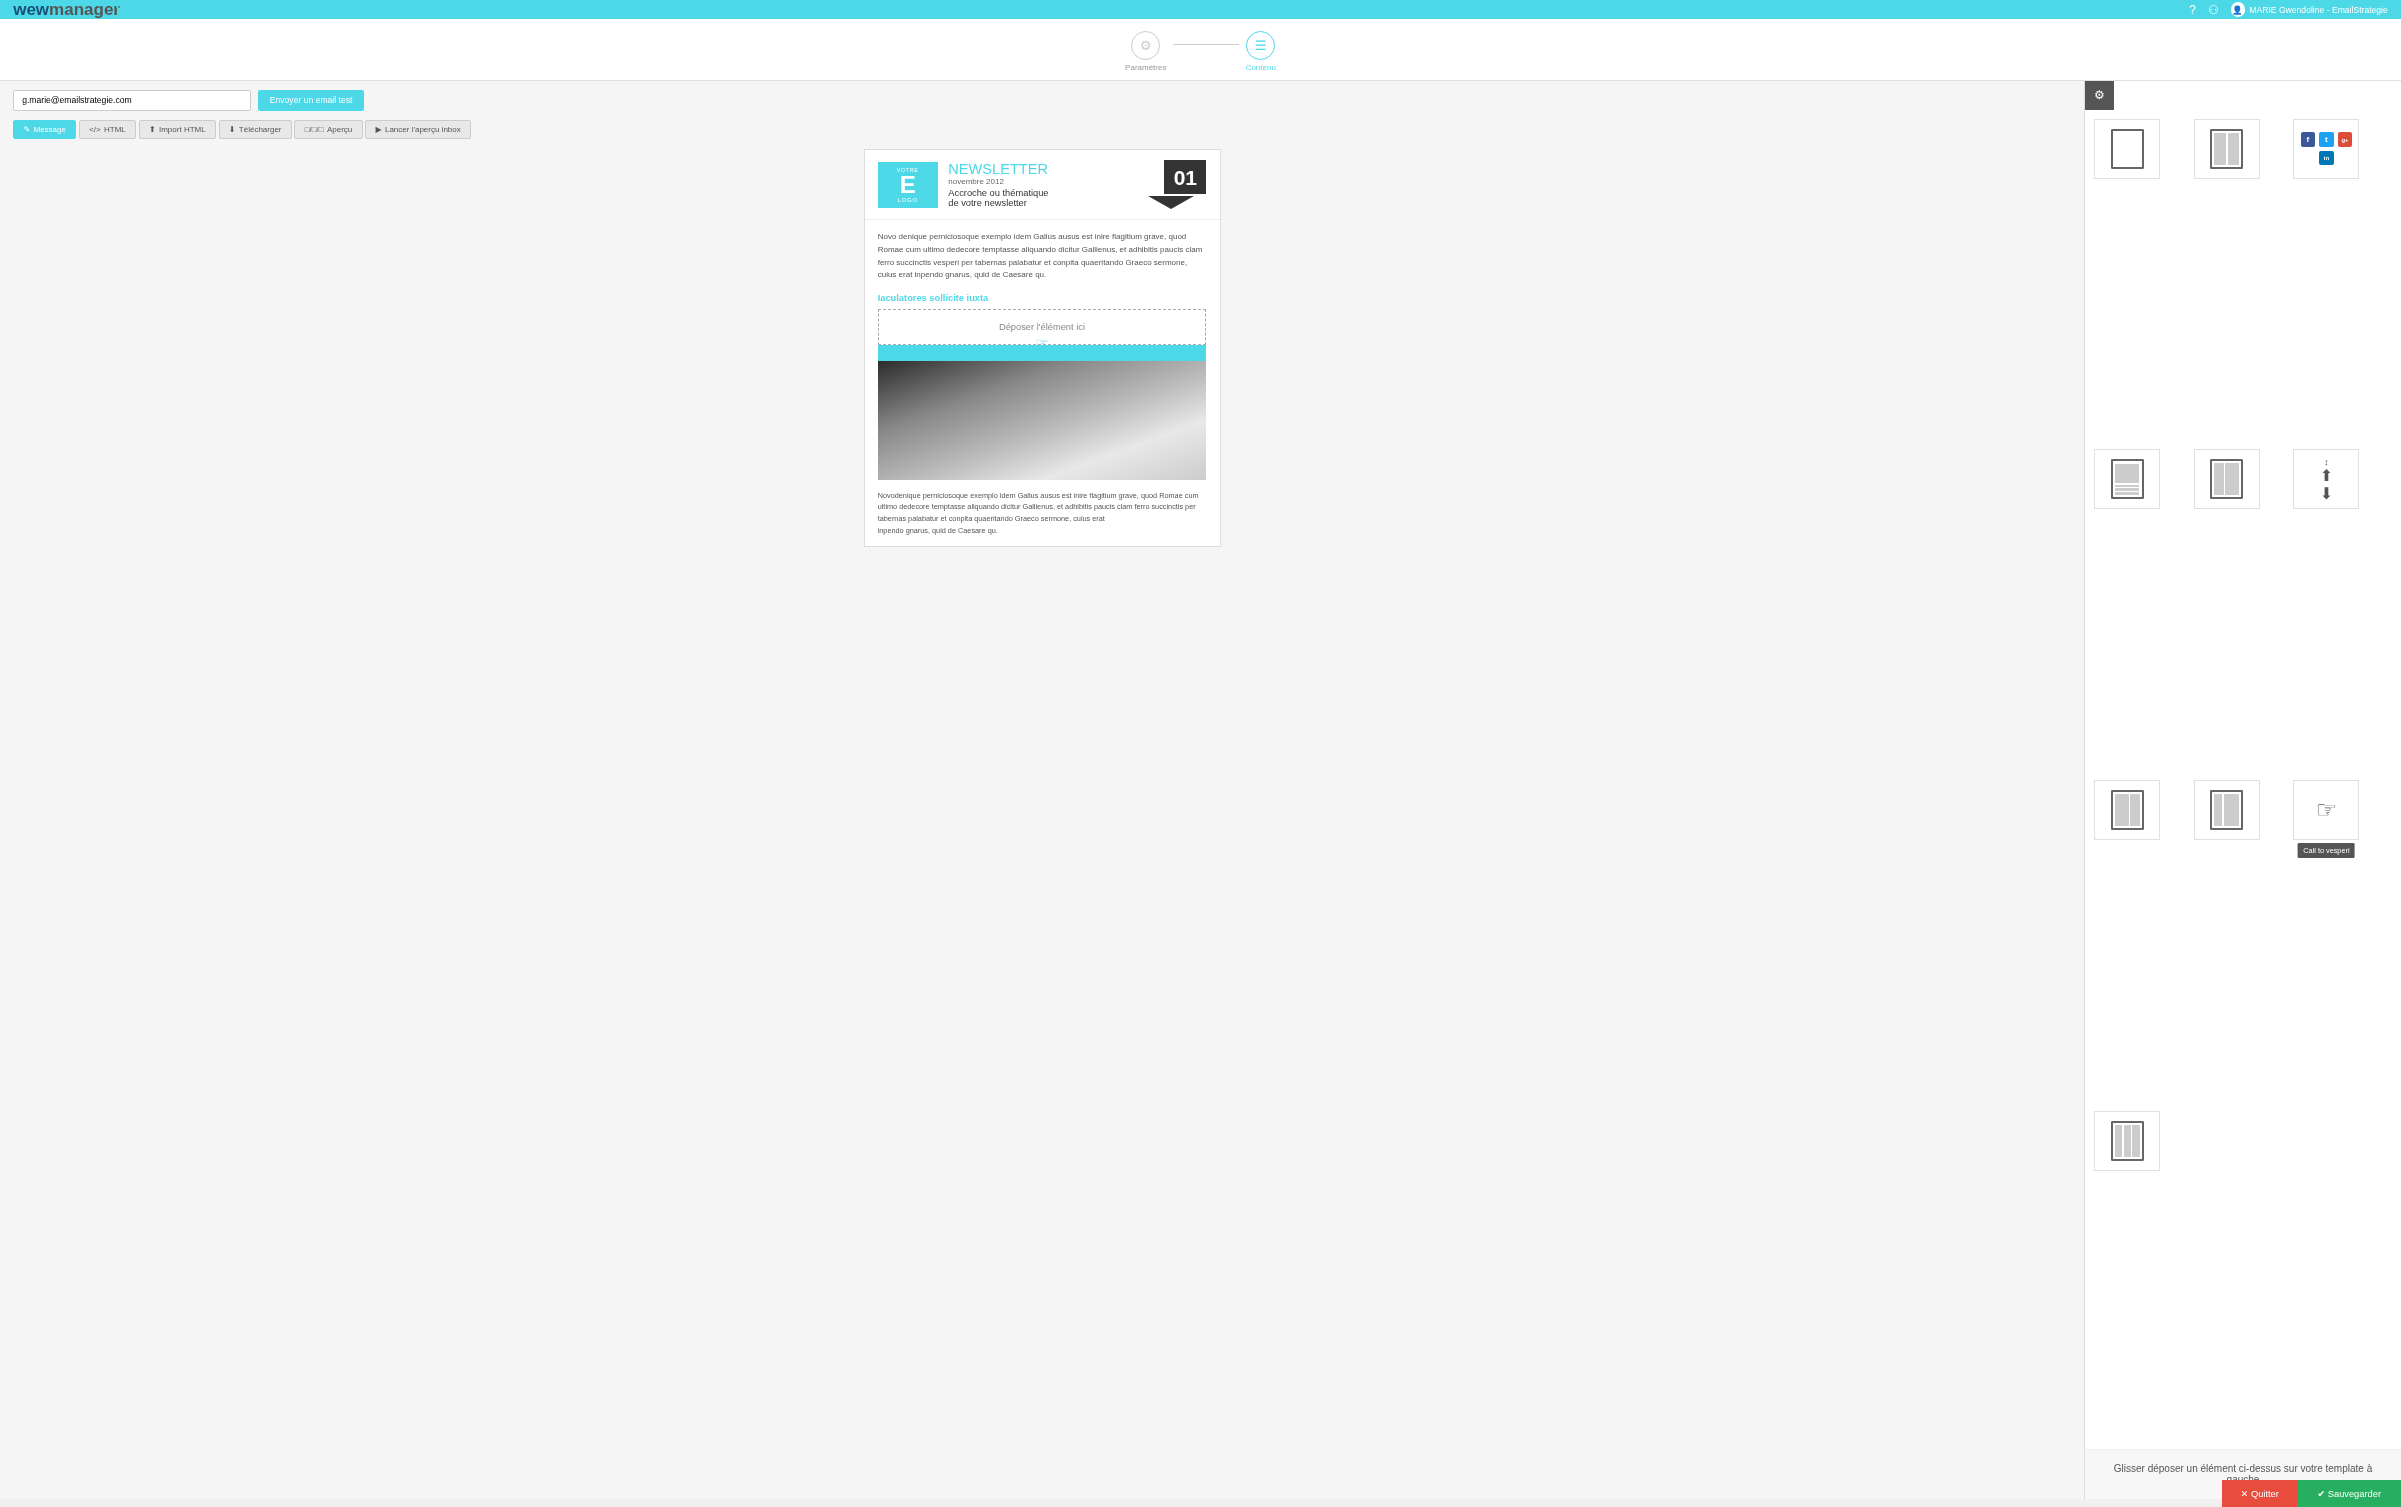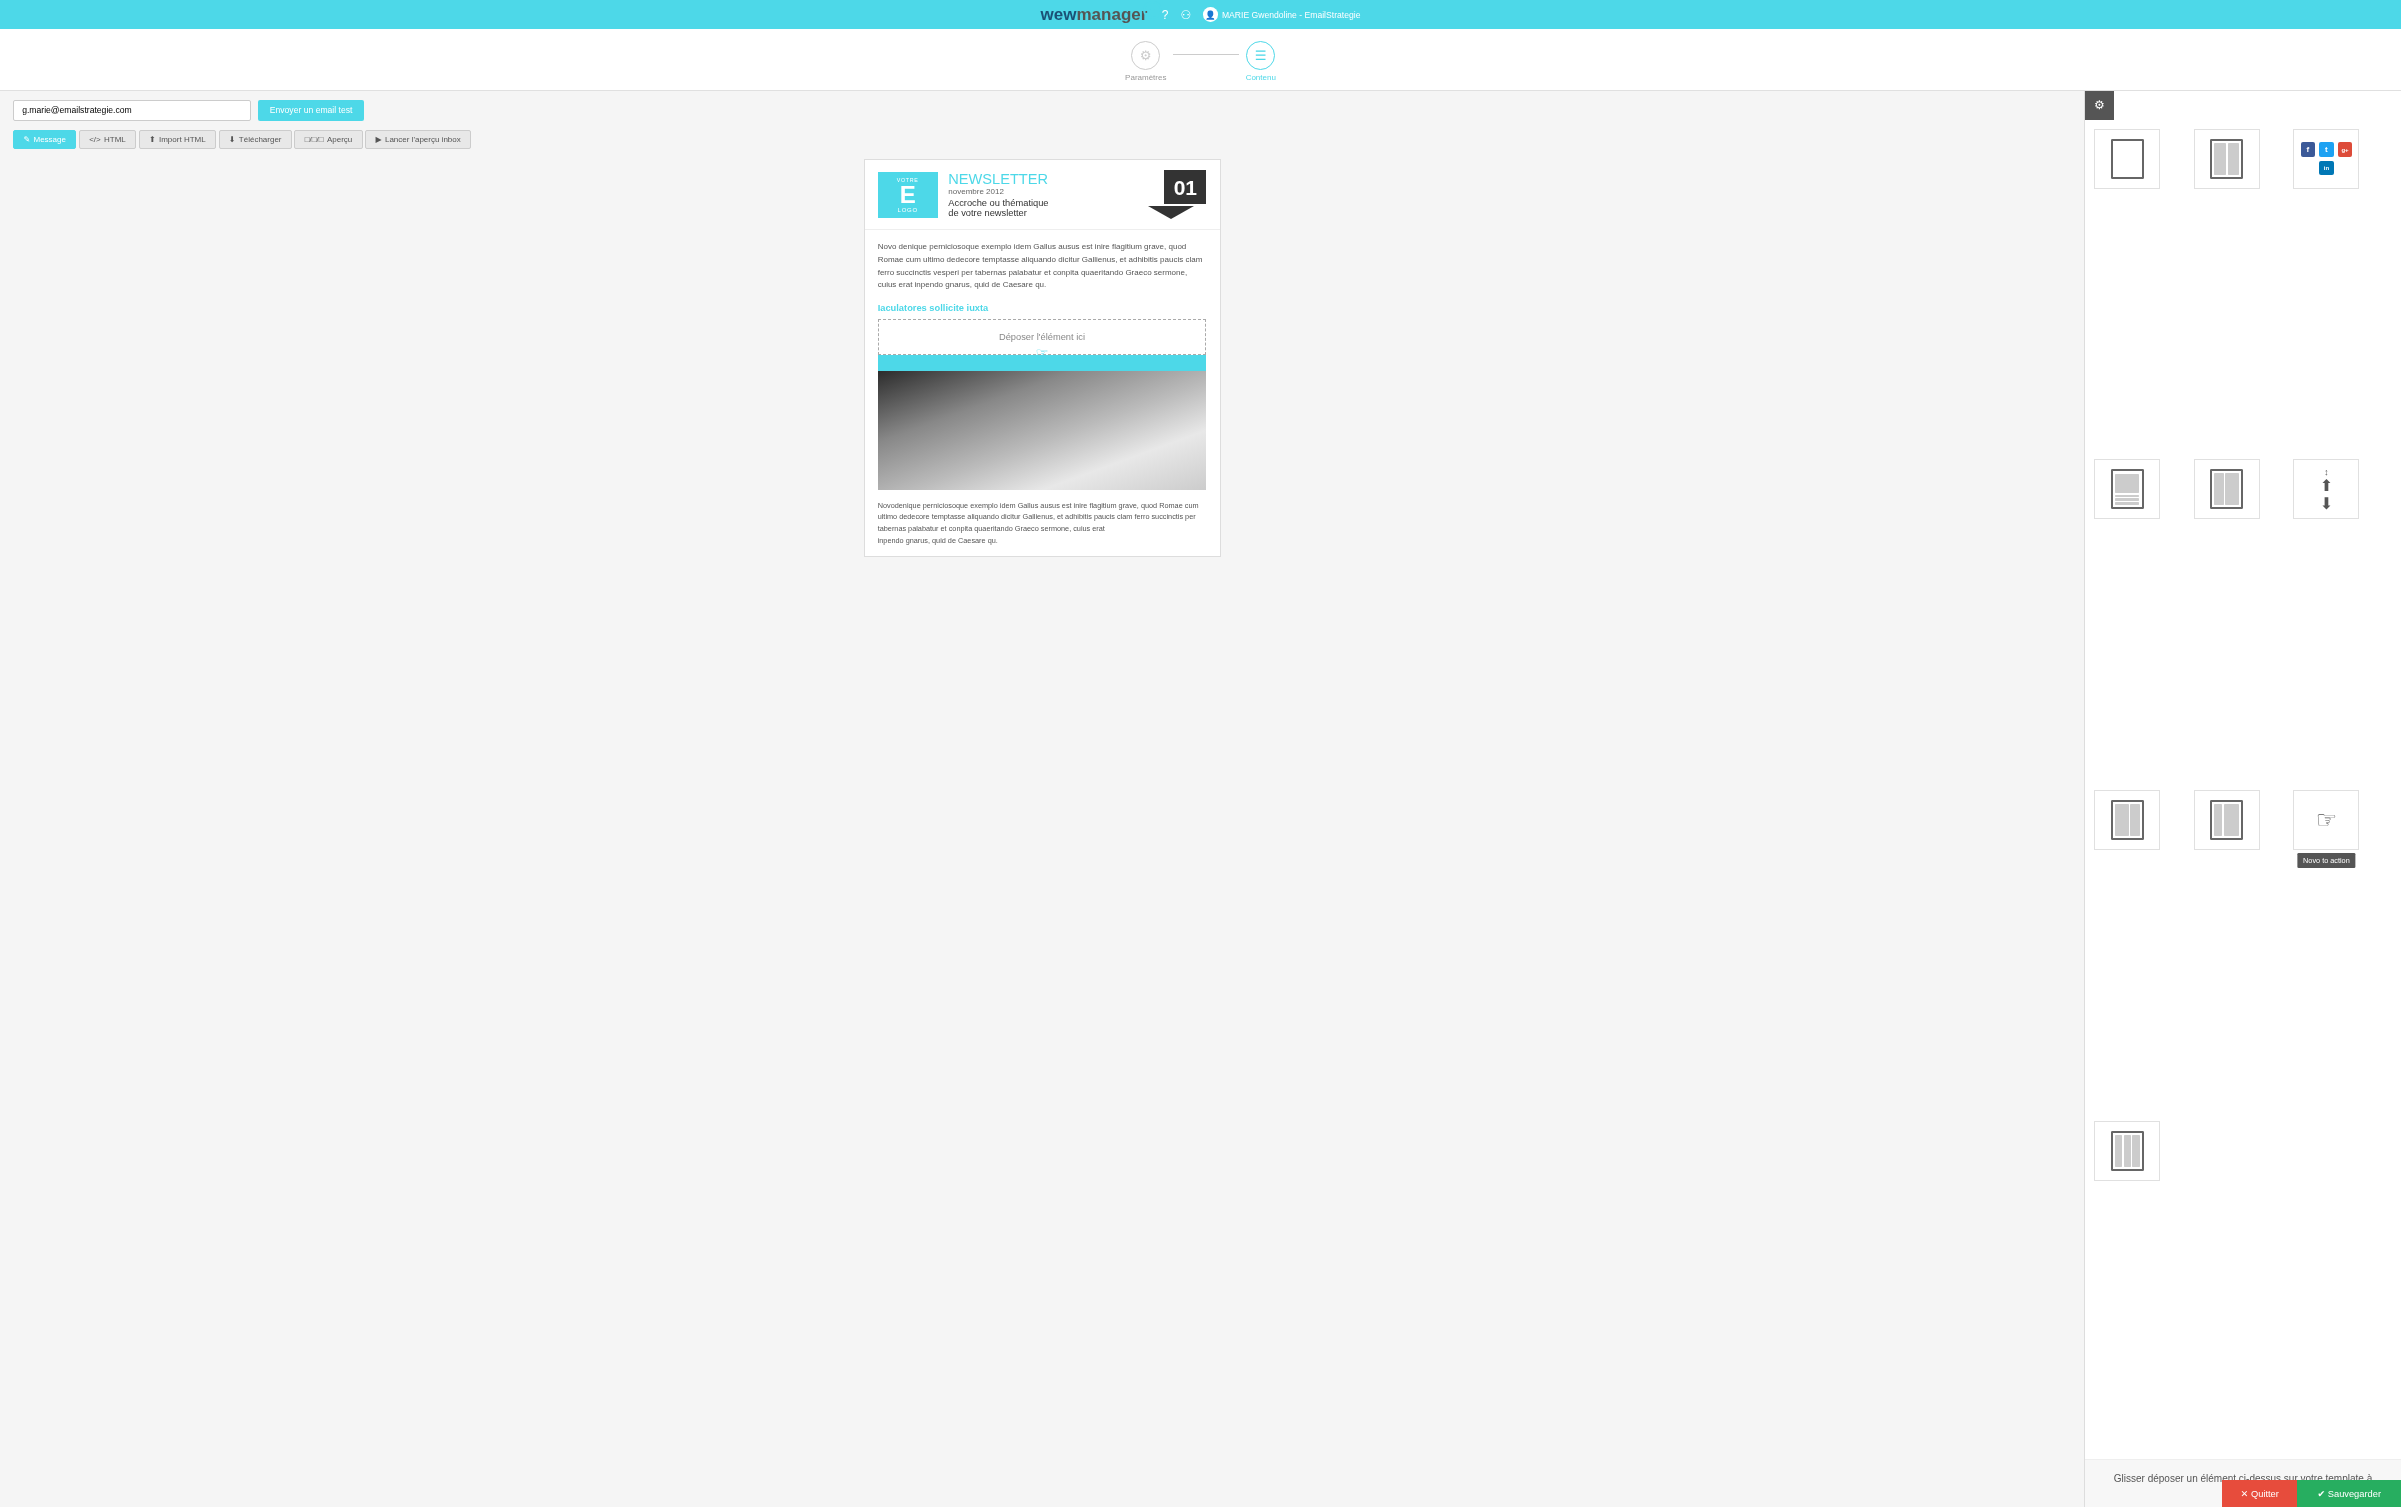--- a/index.html
+++ b/index.html
@@ -1,24 +1,24 @@
 <!DOCTYPE html>
 <html style="font-size:10.6px"><head>
   <meta charset="utf-8">
   <style>
     * { box-sizing: border-box; margin: 0; padding: 0; }
     body { font-family: Arial, sans-serif; background: #f0f0f0; min-height: 100vh; overflow-x: hidden; }
 
     
     .top-nav {
       background: #4dd8e8;
-      height: 29px;
+      height: 19px;
       display: flex;
       align-items: center;
-      justify-content: center;
+      justify-content: space-between;
       padding: 0 13.2px;
     }
     .logo-area { display: flex; align-items: center; }
     .nav-right { display: flex; align-items: center; gap: 12px; }
     .nav-icon { color: white; font-size: 12px; cursor: pointer; }
     .nav-user { color: white; font-size: 8.6px; display: flex; align-items: center; gap: 4px; }
     .nav-user-icon { width: 14.6px; height: 14.6px; background: #fff; border-radius: 50%; display: flex; align-items: center; justify-content: center; }
 
     
     .step-bar {
@@ -476,21 +476,21 @@
 
       <div class="element-cell">
         <div style="width:33px; height:40px; border:2px solid #666; border-radius:1.3px; display:flex; padding:2px; gap:1.3px;">
           <div style="flex:1; background:#ccc; border-radius:0.7px;"></div>
           <div style="flex:2; background:#ccc; border-radius:0.7px;"></div>
         </div>
       </div>
 
       <div class="call-to-action-cell" style="position:relative;">
         <span class="icon-cursor">☞</span>
-        <div class="cta-tooltip">Novo to action</div>
+        <div class="cta-tooltip">Call to vesperi</div>
       </div>
 
       <div class="element-cell">
         <div class="icon-layout-3col">
           <div class="icon-layout-3col-inner"></div>
           <div class="icon-layout-3col-inner"></div>
           <div class="icon-layout-3col-inner"></div>
         </div>
       </div>
 

